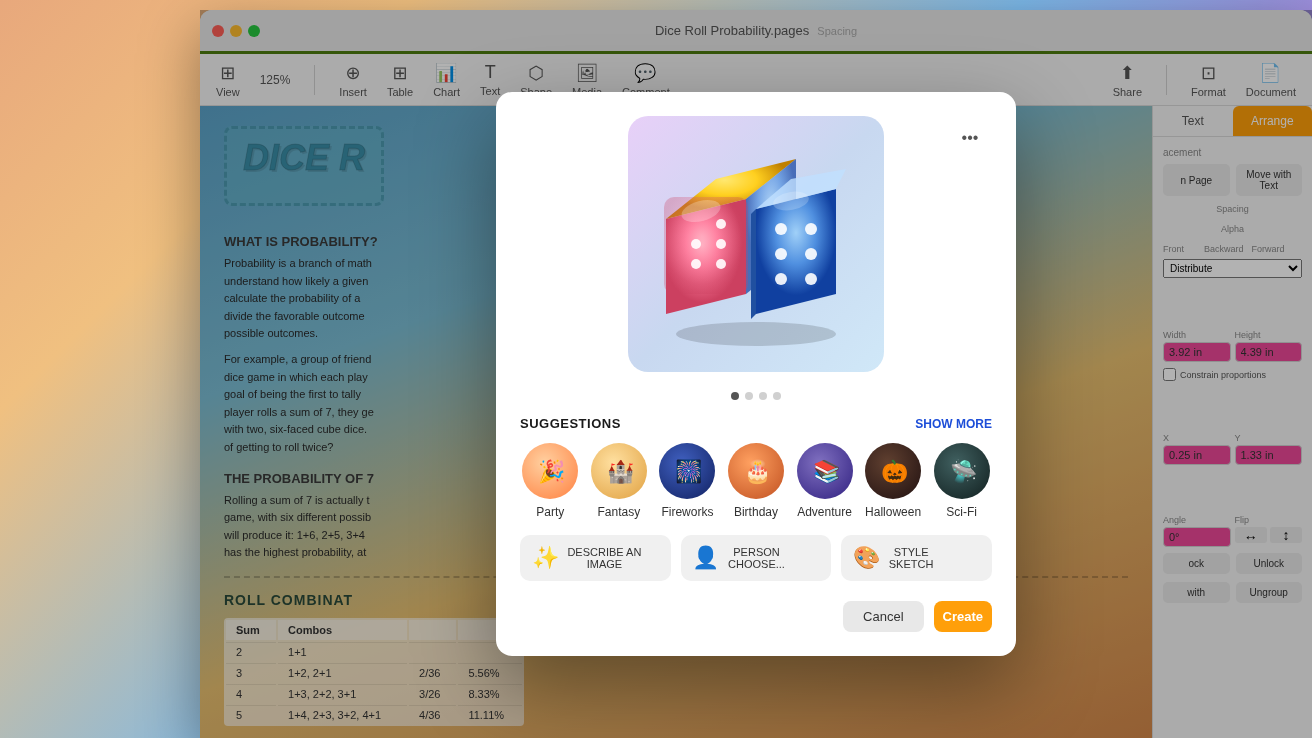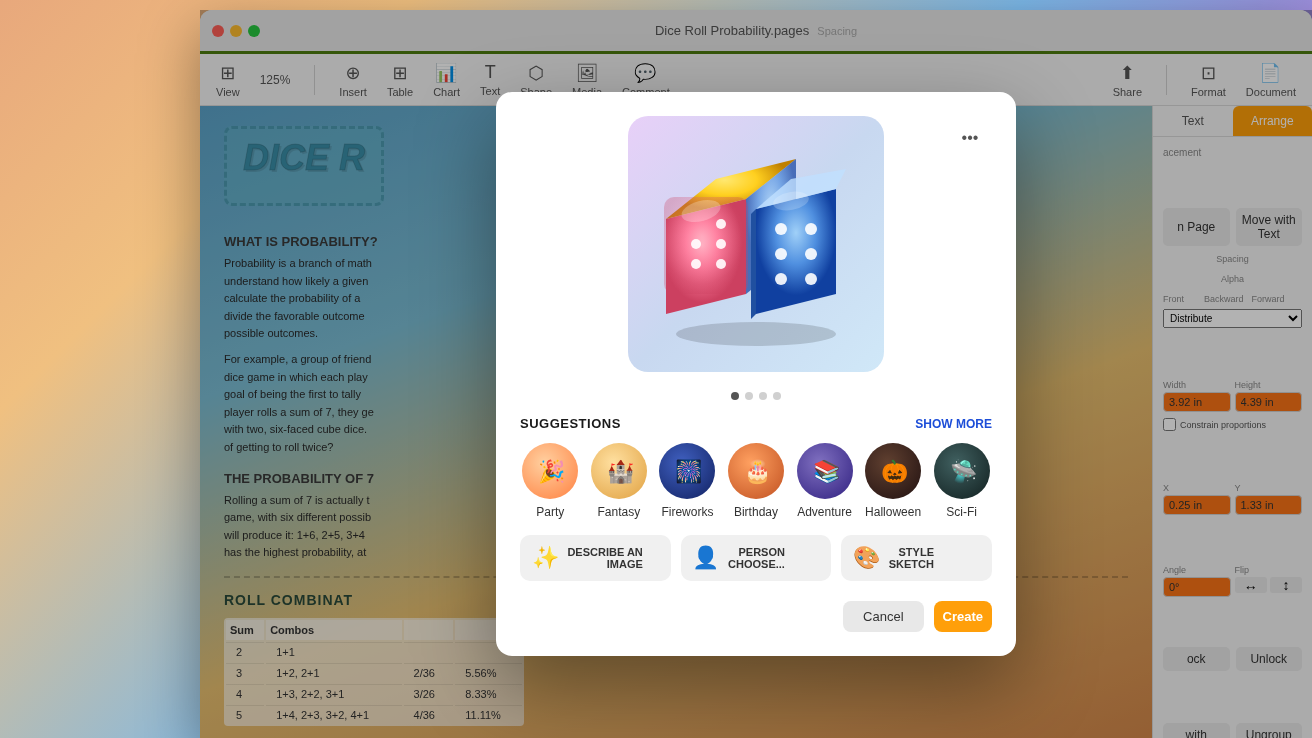--- a/index.html
+++ b/index.html
@@ -155,21 +155,21 @@
 
     .doc-table {
       background: rgba(255,255,255,0.6);
       border-radius: 4px;
       width: 300px;
       font-size: 11px;
     }
 
     .doc-table th {
       background: rgba(255,255,255,0.4);
-      padding: 4px 4px;
+      padding: 4px 10px;
       text-align: left;
       font-weight: 600;
       color: #333;
     }
 
     .doc-table td {
       padding: 3px 10px;
       color: #333;
       border-top: 1px solid rgba(0,0,0,0.08);
     }
@@ -219,25 +219,24 @@
       gap: 6px;
       margin-bottom: 8px;
     }
 
     .arrange-btn {
       flex: 1;
       background: #e8e8e8;
       border: none;
       border-radius: 5px;
       padding: 5px 4px;
-      font-size: 12px;
+      font-size: 10px;
       color: #333;
       cursor: pointer;
       text-align: center;
-      margin-top: 44px;
     }
 
     .field-row {
       display: flex;
       gap: 4px;
       margin-bottom: 6px;
     }
 
     .field-group {
       flex: 1;
@@ -245,21 +244,21 @@
     }
 
     .field-label {
       font-size: 9px;
       color: #888;
       margin-bottom: 2px;
     }
 
     .field-input {
       width: 100%;
-      background: #f97316;
+      background: #ec4899;
       border: 1px solid #d0d0d0;
       border-radius: 4px;
       padding: 3px 5px;
       font-size: 11px;
       color: #333;
     }
 
     
     .modal-overlay {
       position: absolute;
@@ -405,23 +404,23 @@
       gap: 8px;
       cursor: pointer;
     }
 
     .option-icon {
       font-size: 22px;
     }
 
     .option-text {
       font-size: 11px;
-      font-weight: 700;
+      font-weight: 400;
       color: #333;
-      text-align: right;
+      text-align: center;
     }
 
     .modal-footer {
       display: flex;
       justify-content: flex-end;
       gap: 10px;
     }
 
     .btn-cancel {
       background: #e8e8e8;

